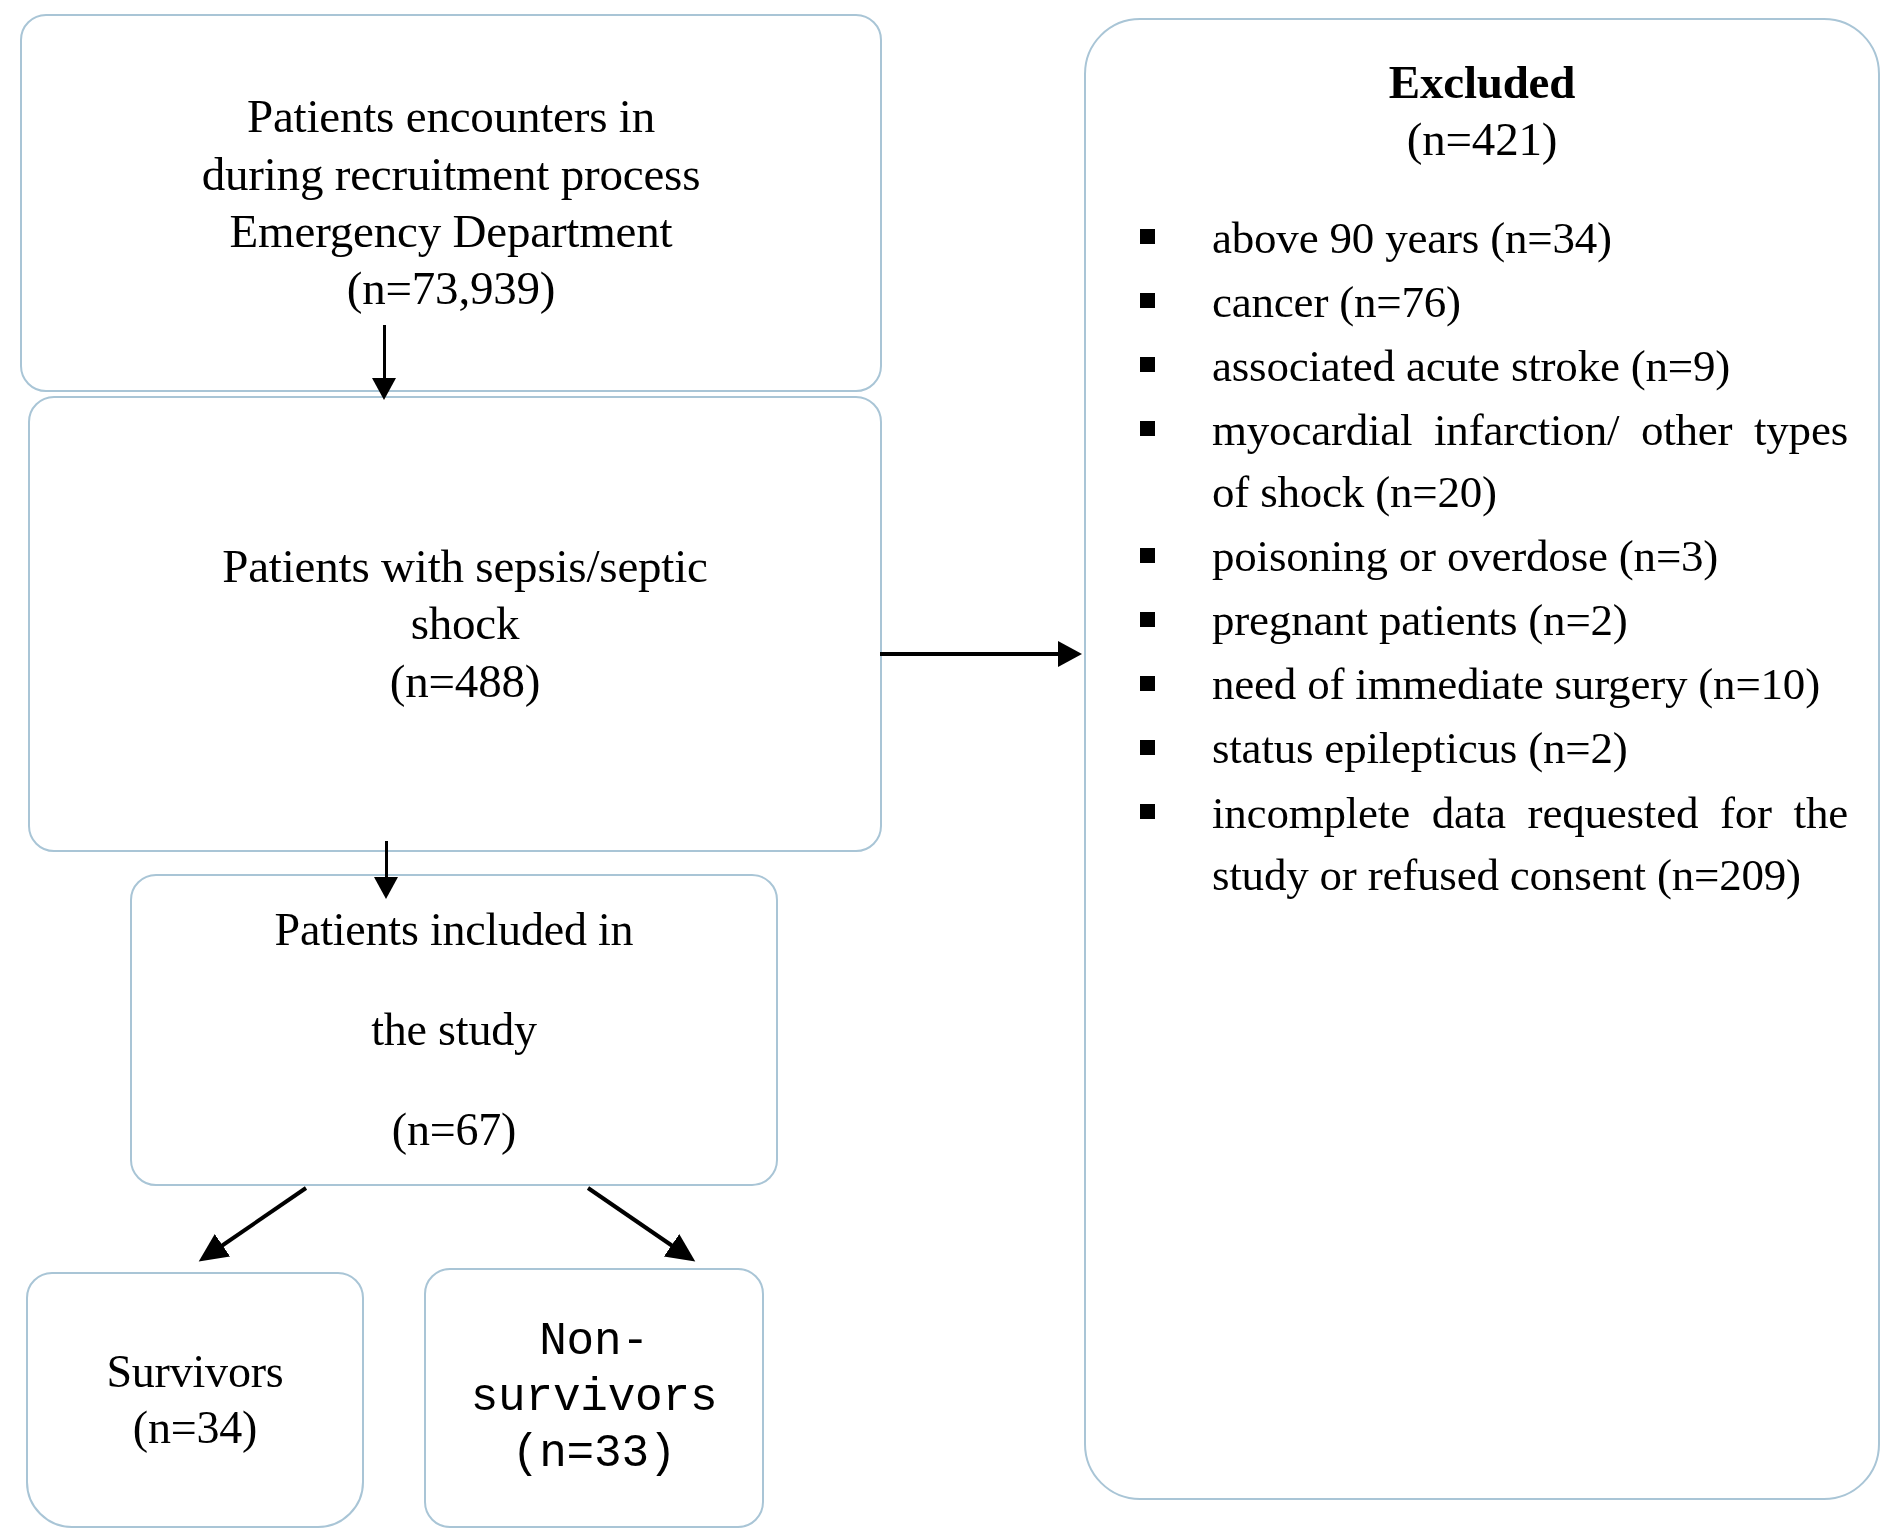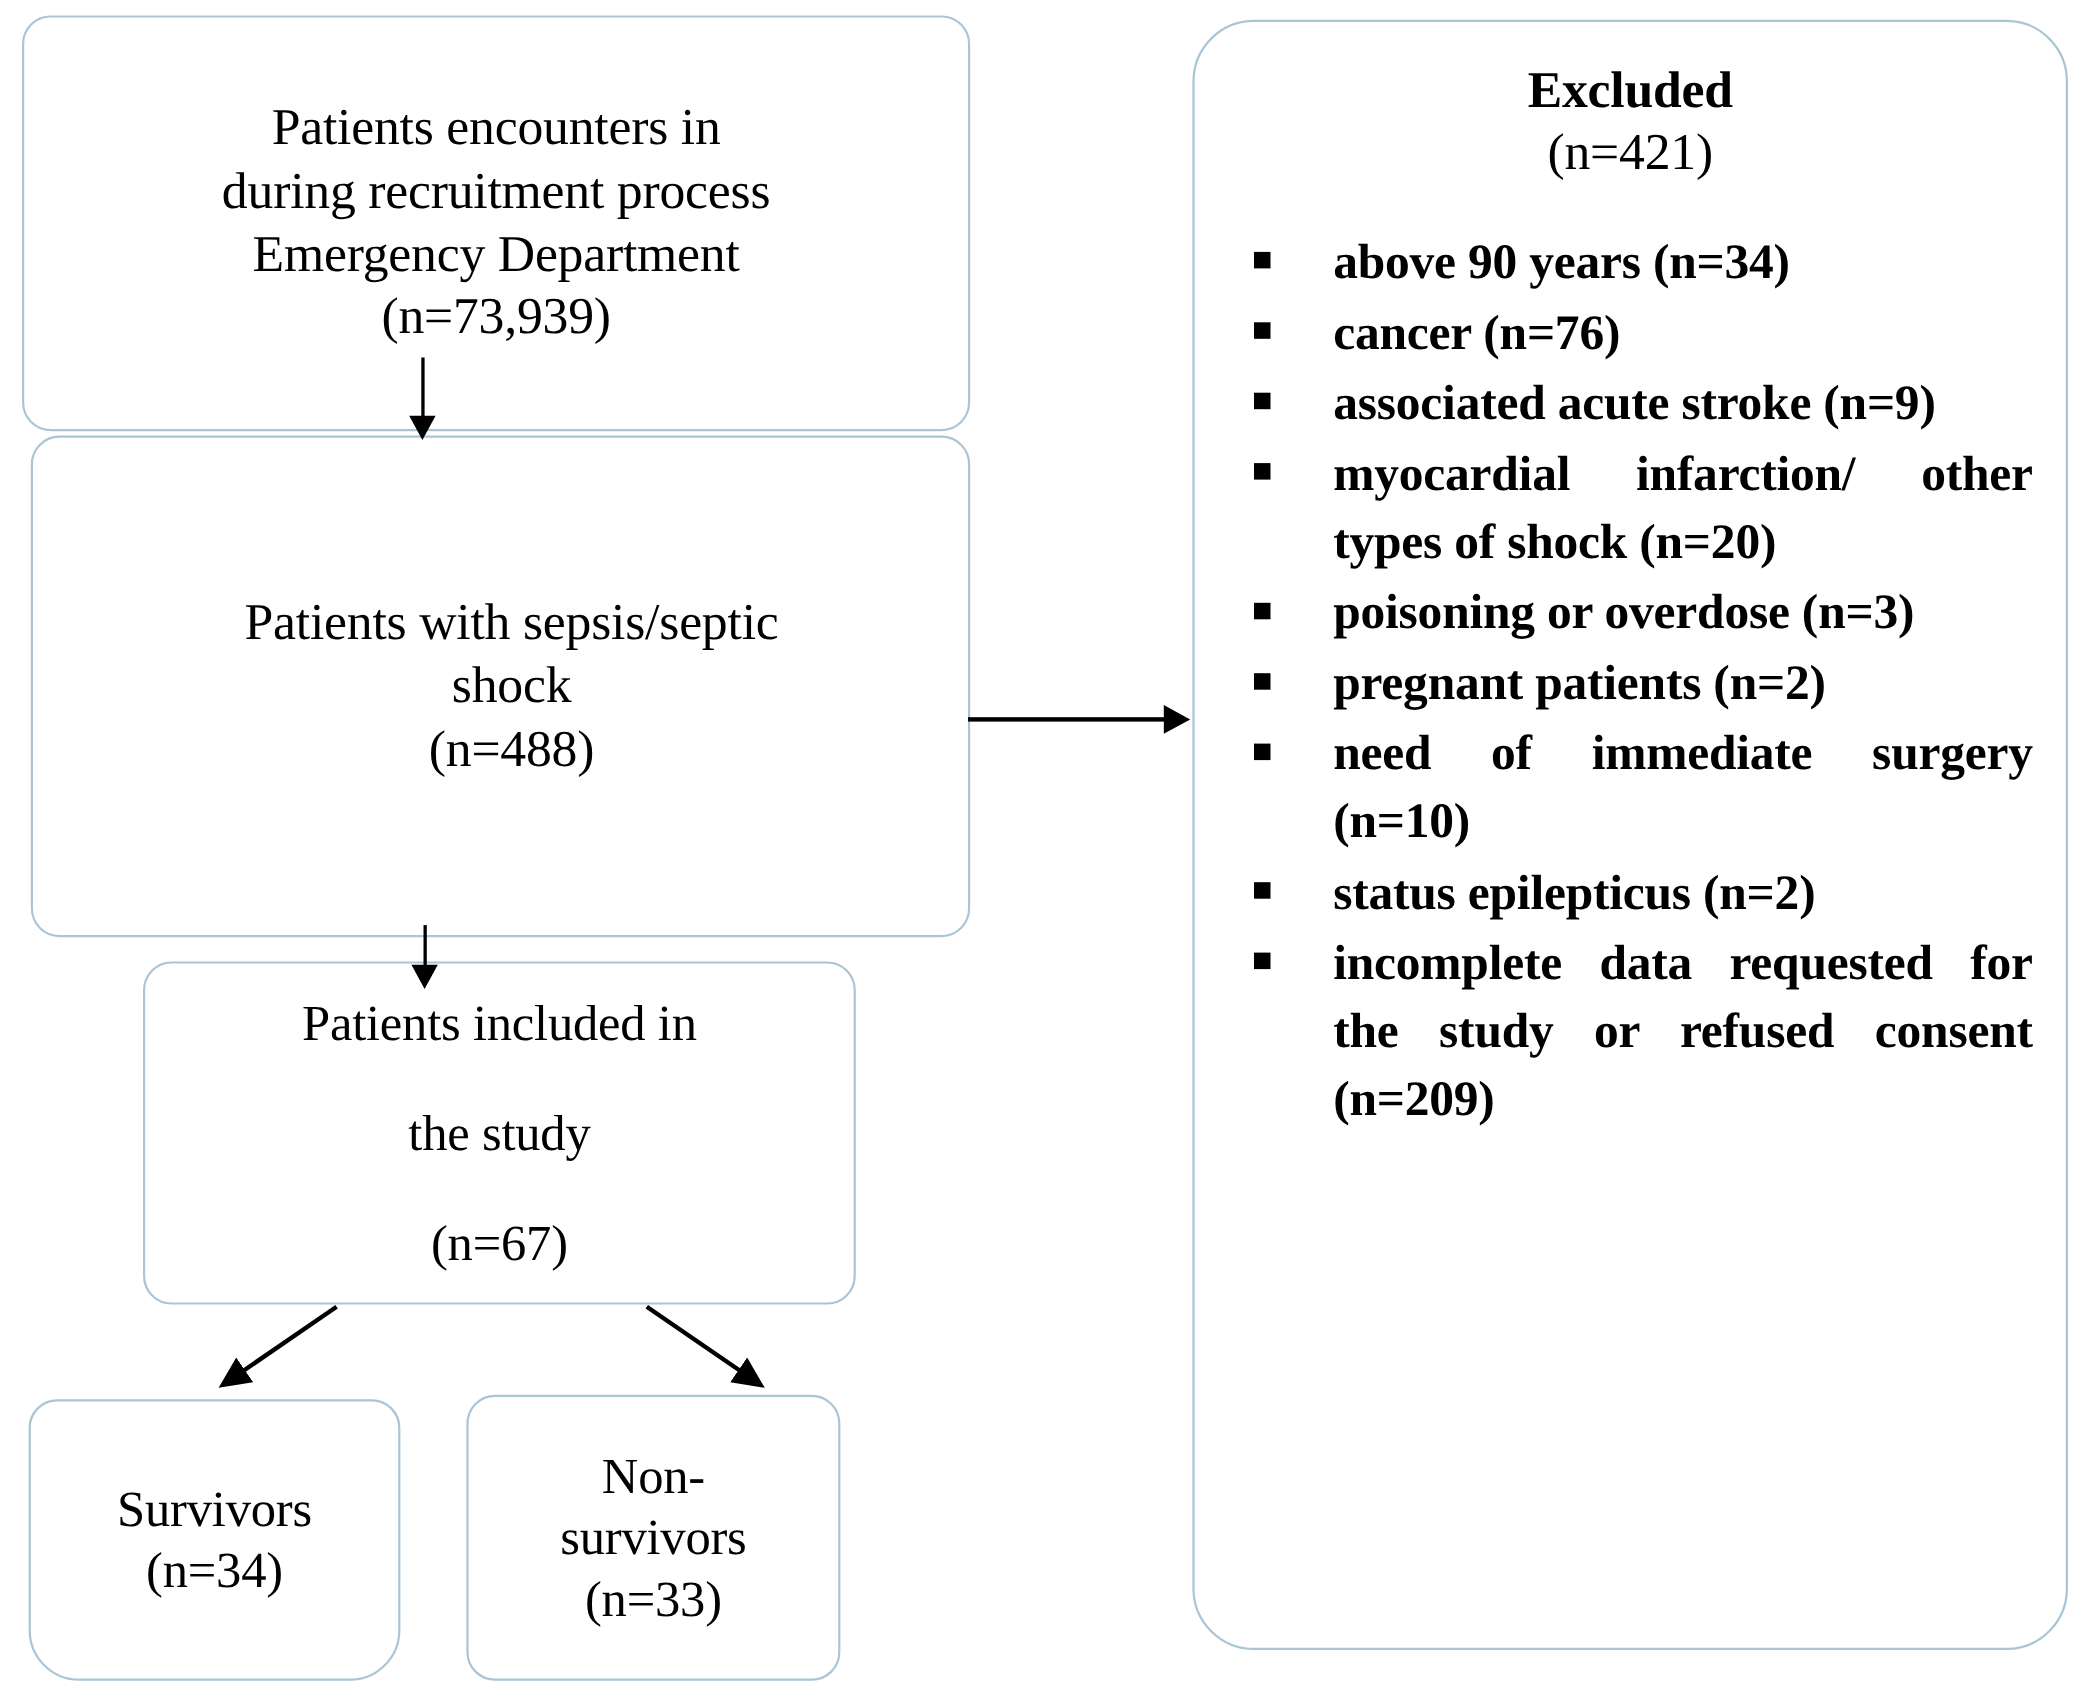--- a/index.html
+++ b/index.html
@@ -49,20 +49,21 @@
     gap: 44px;
   }
   #box-survivors {
     left: 26px; top: 1272px; width: 338px; height: 256px;
     border-bottom-left-radius: 46px; border-bottom-right-radius: 46px;
     font-size: 46px;
   }
   #box-nonsurvivors {
     left: 424px; top: 1268px; width: 340px; height: 260px;
     font-size: 46px;
+    font-family: Liberation Mono, monospace;
   }
 
   
   #box-excluded {
     left: 1084px; top: 18px; width: 796px; height: 1482px;
     border-radius: 56px;
     display: block;
     padding: 0;
   }
   #excluded-head {
@@ -90,21 +91,21 @@
   }
   #excluded-list li.tight { text-align: left; }
   #excluded-list li .bullet {
     position: absolute;
     left: 24px;
     top: 0.50em;
     width: 15px;
     height: 15px;
     background: #000000;
   }
-  #excluded-list li .txt { display: block; font-weight: bold; }
+  #excluded-list li .txt { display: block; }
 
   
   .conn { position: absolute; }
   .vline {
     width: 0; border-left: 3px solid #000000;
   }
   .hline {
     height: 0; border-top: 4px solid #000000;
   }
   .arrow-down {

